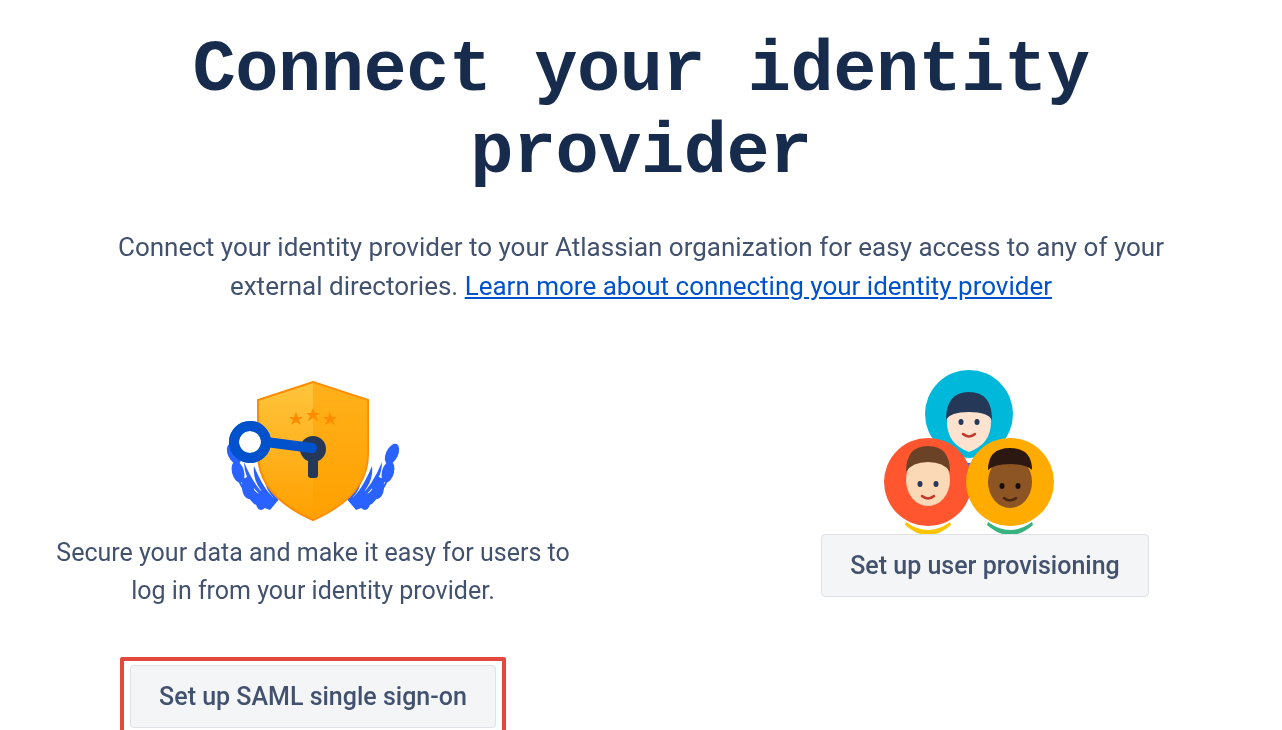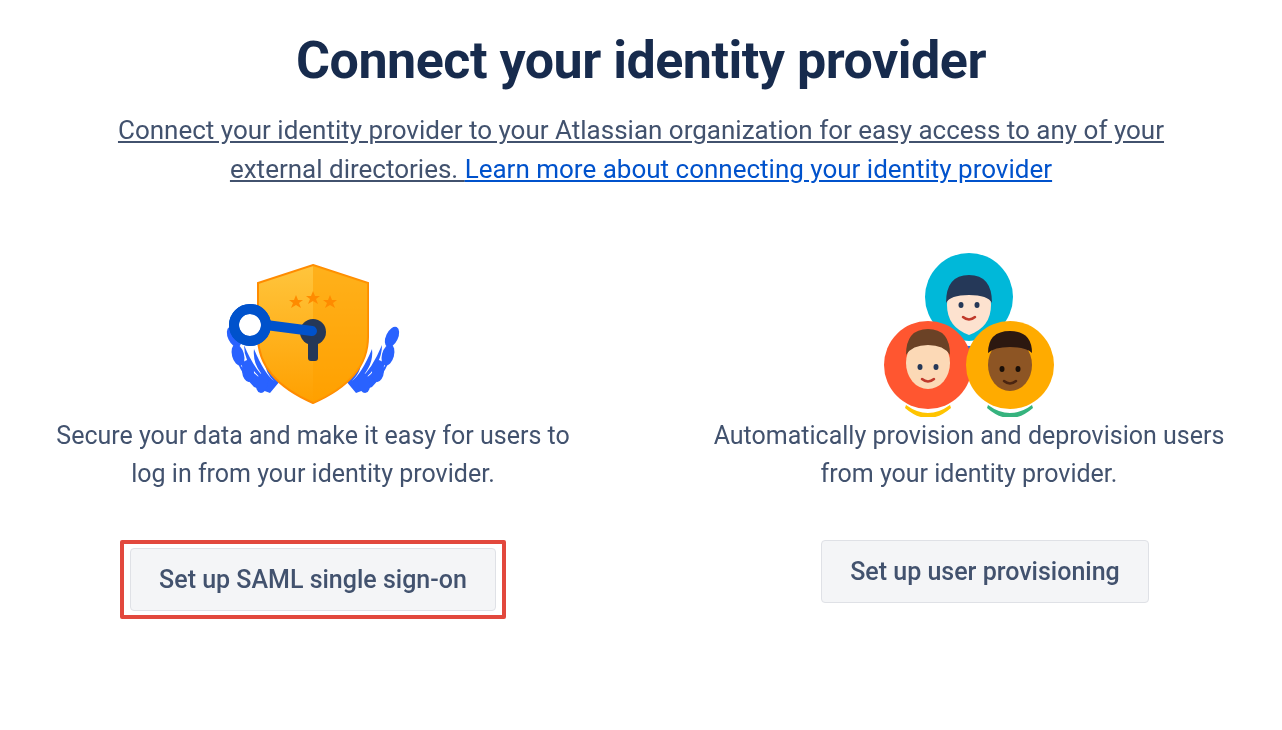--- a/index.html
+++ b/index.html
@@ -8,22 +8,22 @@
     --link:#0052CC;
     --btn-bg:#F4F5F7;
     --btn-border:#DFE1E6;
     --divider:#DFE1E6;
   }
   html,body{margin:0;padding:0;background:#fff;color:var(--text);
     font-family:-apple-system,BlinkMacSystemFont,"Segoe UI",Roboto,Helvetica,Arial,sans-serif;}
   body{width:1282px;min-height:730px;}
 
   .page{max-width:1180px;margin:0 auto;text-align:center;}
-  h1.title{font-size:52px;font-weight:700;margin:30px 0 20px;color:var(--text);letter-spacing:-0.5px;}
-  p.subtitle{font-size:26px;line-height:1.5;color:var(--text-mid);margin:0 48px;text-decoration:underline;}
+  h1.title{font-size:72px;font-weight:700;margin:30px 0 34px;color:var(--text);letter-spacing:-0.5px;font-family:Liberation Mono, monospace;}
+  p.subtitle{font-size:26px;line-height:1.5;color:var(--text-mid);margin:0 48px;}
   p.subtitle a{color:var(--link);text-decoration:underline;}
 
   .cards{display:flex;justify-content:center;margin-top:58px;}
   .card{flex:0 0 560px;padding:0 40px;display:flex;flex-direction:column;align-items:center;position:relative;}
   .divider{width:1px;background:var(--divider);margin:0 8px;align-self:stretch;}
 
   .illus{width:210px;height:170px;display:flex;align-items:center;justify-content:center;}
   .card h2{font-size:28px;font-weight:700;margin:10px 0 18px;color:var(--text);}
   .card p.desc{font-size:25px;line-height:1.5;color:var(--text-mid);margin:0 10px 48px;}
   button.cta{
@@ -135,18 +135,17 @@
             <circle cx="146" cy="118" r="44" fill="#FFAB00"></circle>
             <ellipse cx="146" cy="118" rx="22" ry="26" fill="#8D5524"></ellipse>
             <path d="M124 106 q0 -22 22 -22 q22 0 22 22 q-6 -6 -22 -6 q-16 0 -22 6" fill="#2C1810"></path>
             <ellipse cx="138" cy="122" rx="2.5" ry="3" fill="#1a0f08"></ellipse>
             <ellipse cx="154" cy="122" rx="2.5" ry="3" fill="#1a0f08"></ellipse>
             <path d="M140 134 q6 5 12 0" stroke="#4a2511" stroke-width="2.5" fill="none" stroke-linecap="round"></path>
             <path d="M124 158 q22 16 44 0 l1 3 q-23 20 -46 0 z" fill="#36B37E"></path>
           </g>
         </svg>
       </div>
-      <p class="desc">Automatically provision and deprovision users from your identity provider.</p>
       <button class="cta">Set up user provisioning</button>
     </div>
 
   </div>
 </div>
 
 </body></html>

